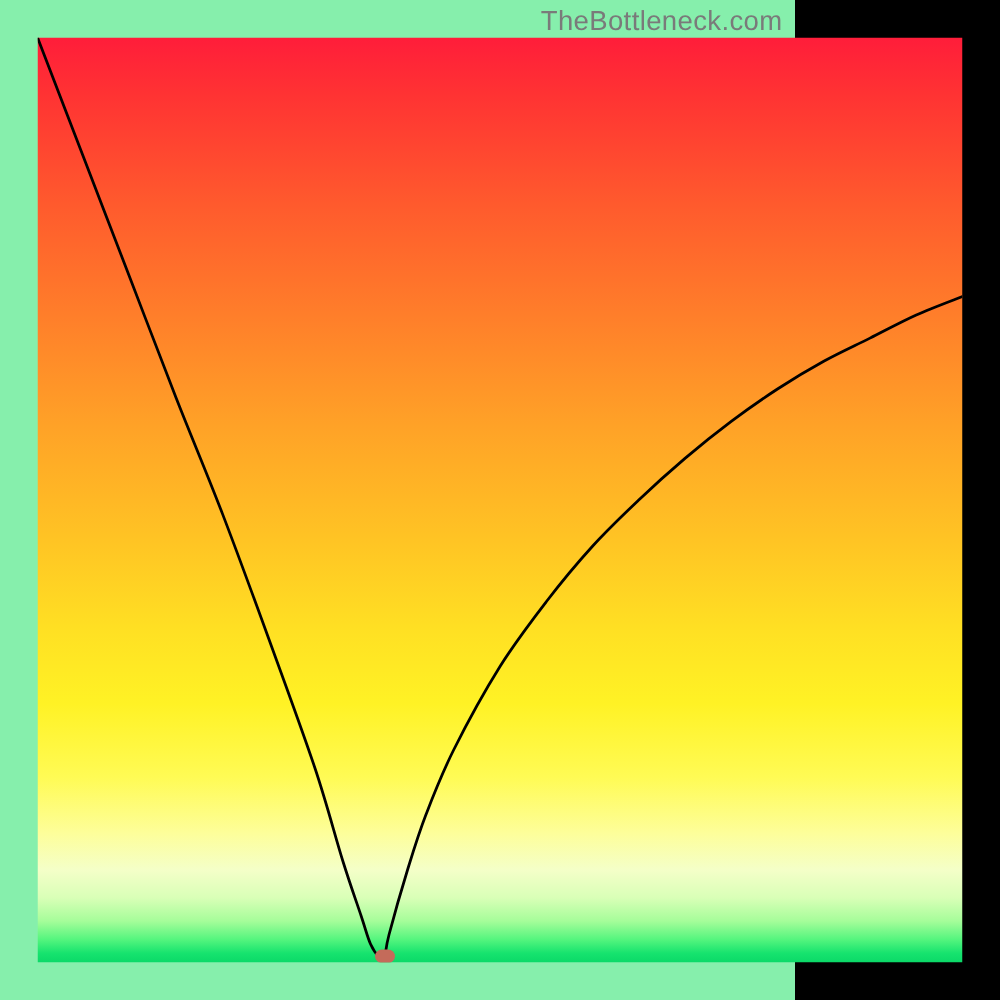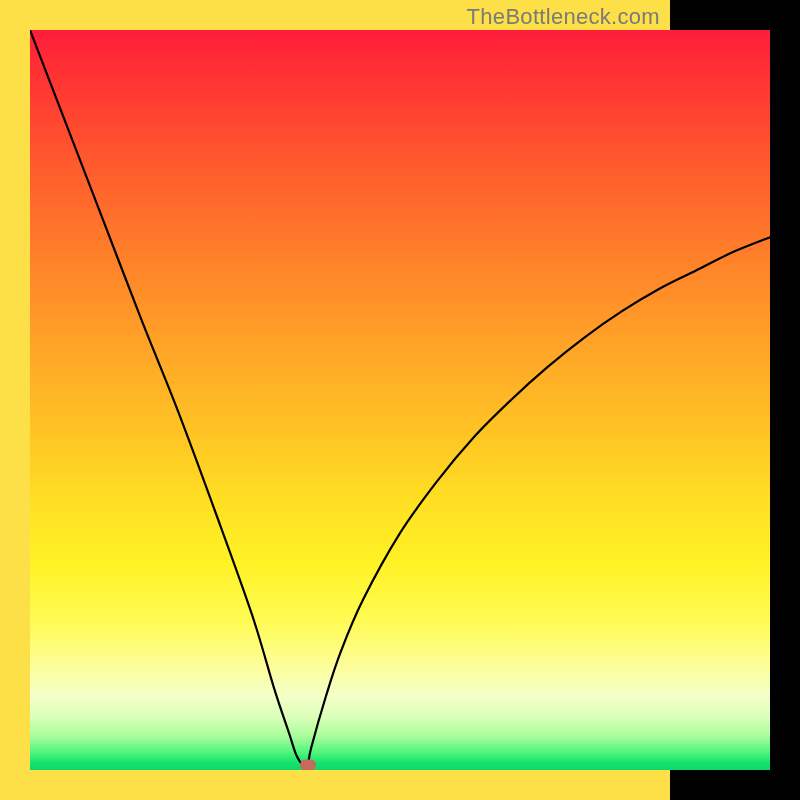--- a/index.html
+++ b/index.html
@@ -8,22 +8,21 @@
     width: 800px;
     height: 800px;
     overflow: hidden;
     background: #000;
     font-family: Arial, Helvetica, sans-serif;
   }
   .frame {
     position: relative;
     width: 636px;
     height: 800px;
-    background: #fde047;
-    padding-left: 34px;
+    background: #86efac;
   }
   .watermark {
     position: absolute;
     top: 4px;
     right: 10px;
     color: #7a7a7a;
     font-size: 22px;
     font-weight: 500;
     letter-spacing: 0.3px;
     z-index: 5;

